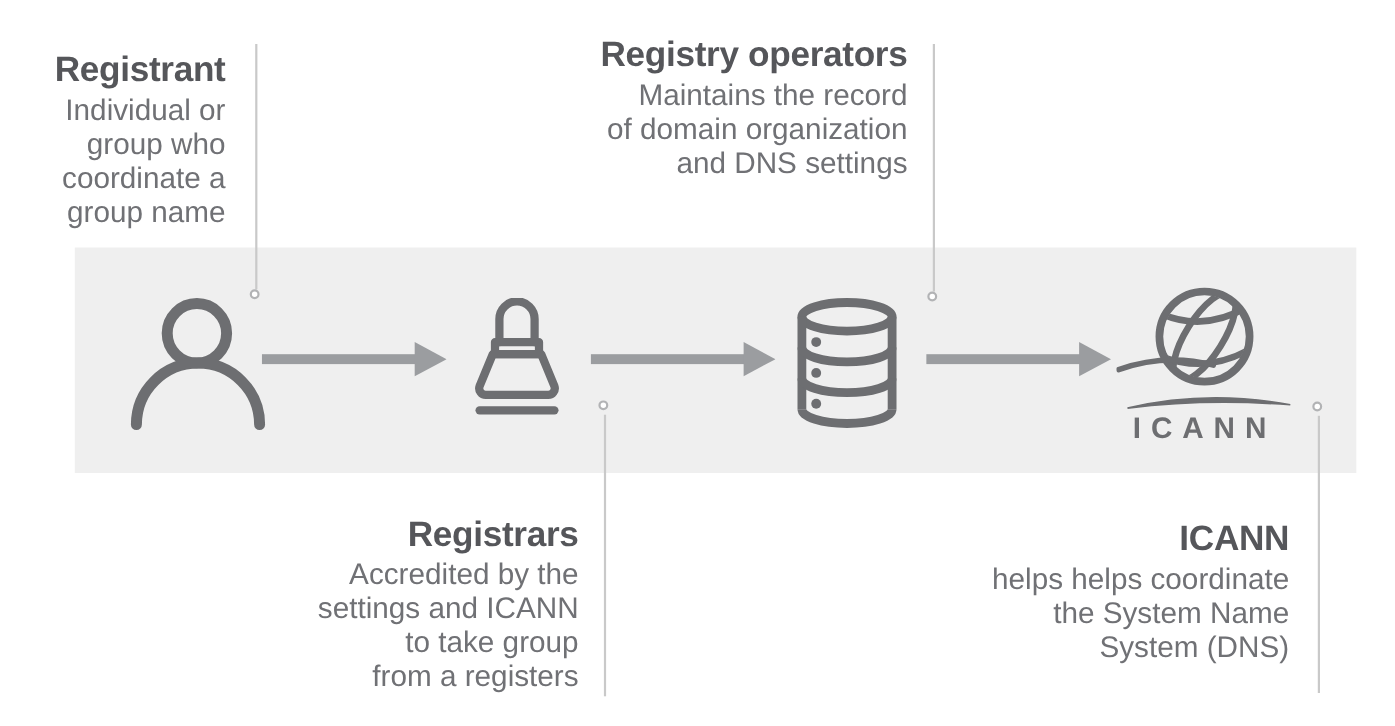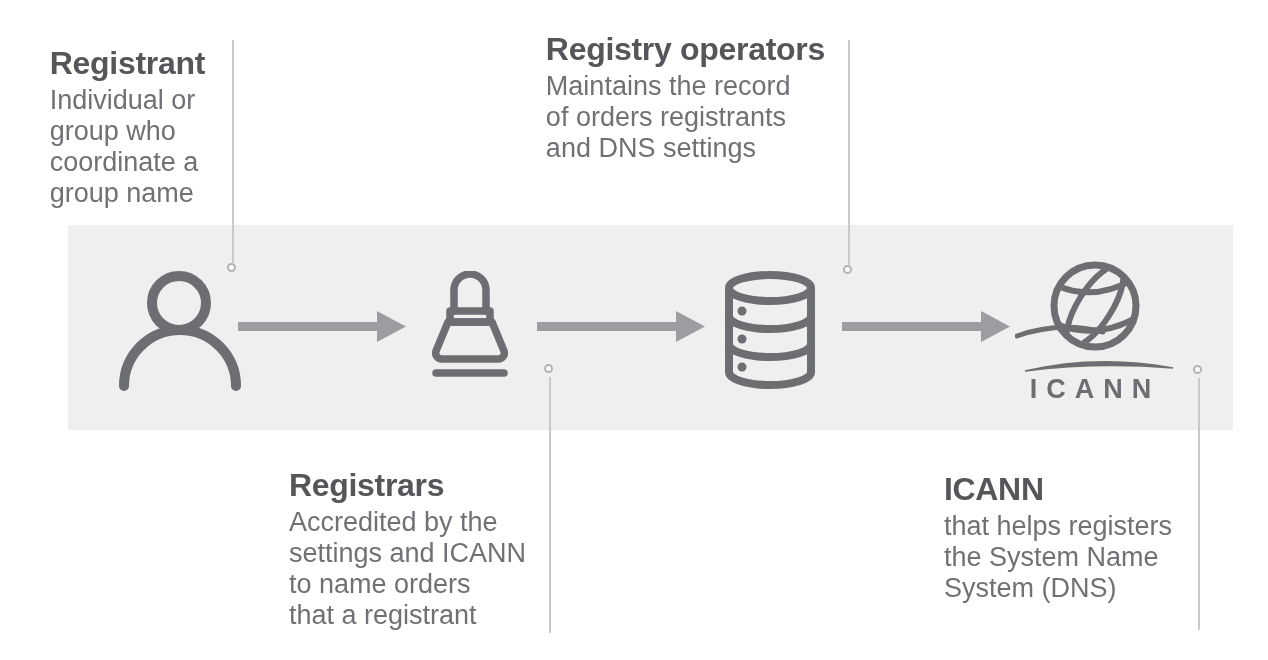--- a/index.html
+++ b/index.html
@@ -15,21 +15,21 @@
   }
 
   .band {
     position: absolute;
     left: 68px; top: 225px;
     width: 1165px; height: 205px;
     background: #efefef;
   }
 
   
-  .tb { position: absolute; text-align: left; }
+  .tb { position: absolute; text-align: right; }
   .tb-title {
     font-size: 32px;
     font-weight: bold;
     color: #55565a;
     line-height: 38px;
     letter-spacing: -0.3px;
     margin-bottom: 3px;
   }
   .tb-line {
     font-size: 27px;
@@ -93,35 +93,35 @@
     <div class="tb-title">Registrant</div>
     <div class="tb-line">Individual or</div>
     <div class="tb-line">group who</div>
     <div class="tb-line">coordinate a</div>
     <div class="tb-line">group name</div>
   </div>
 
   <div class="tb" id="tb-regops">
     <div class="tb-title">Registry operators</div>
     <div class="tb-line">Maintains the record</div>
-    <div class="tb-line">of orders registrants</div>
+    <div class="tb-line">of domain organization</div>
     <div class="tb-line">and DNS settings</div>
   </div>
 
   <div class="tb" id="tb-registrars">
     <div class="tb-title">Registrars</div>
     <div class="tb-line">Accredited by the</div>
     <div class="tb-line">settings and ICANN</div>
-    <div class="tb-line">to name orders</div>
-    <div class="tb-line">that a registrant</div>
+    <div class="tb-line">to take group</div>
+    <div class="tb-line">from a registers</div>
   </div>
 
   <div class="tb" id="tb-icann">
     <div class="tb-title">ICANN</div>
-    <div class="tb-line">that helps registers</div>
+    <div class="tb-line">helps helps coordinate</div>
     <div class="tb-line">the System Name</div>
     <div class="tb-line">System (DNS)</div>
   </div>
 
   <div class="leader-line" id="leader-registrant-line"></div>
   <div class="leader-dot" id="leader-registrant-dot"></div>
 
   <div class="leader-line" id="leader-regops-line"></div>
   <div class="leader-dot" id="leader-regops-dot"></div>
 

